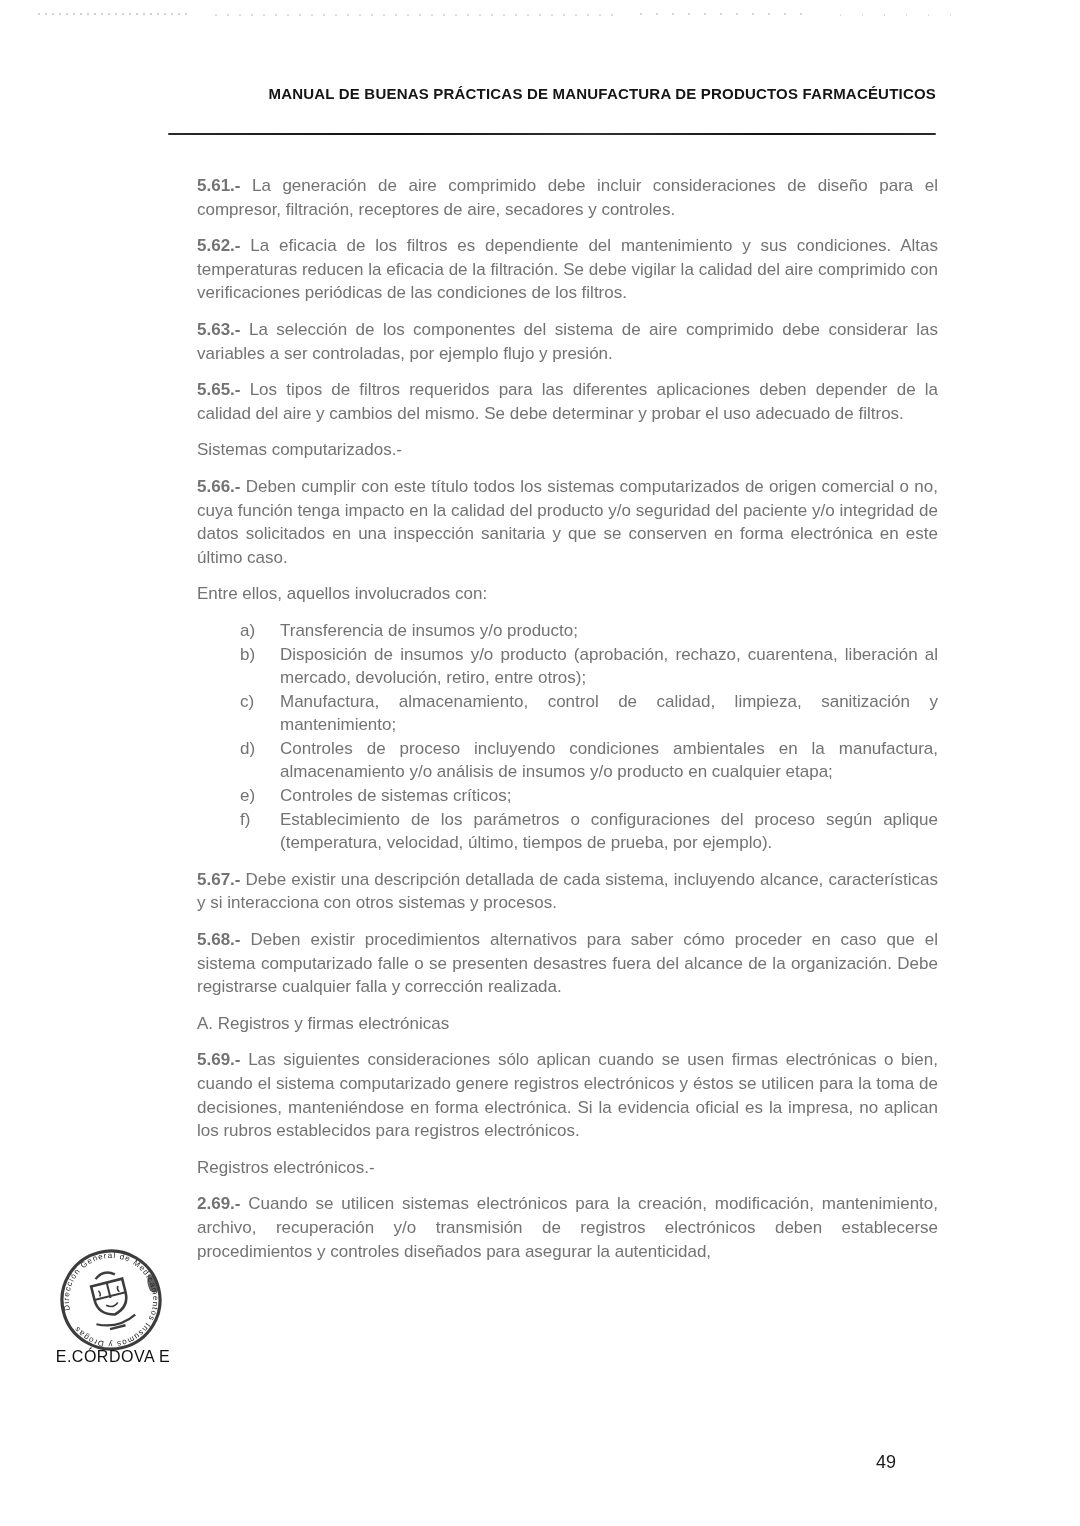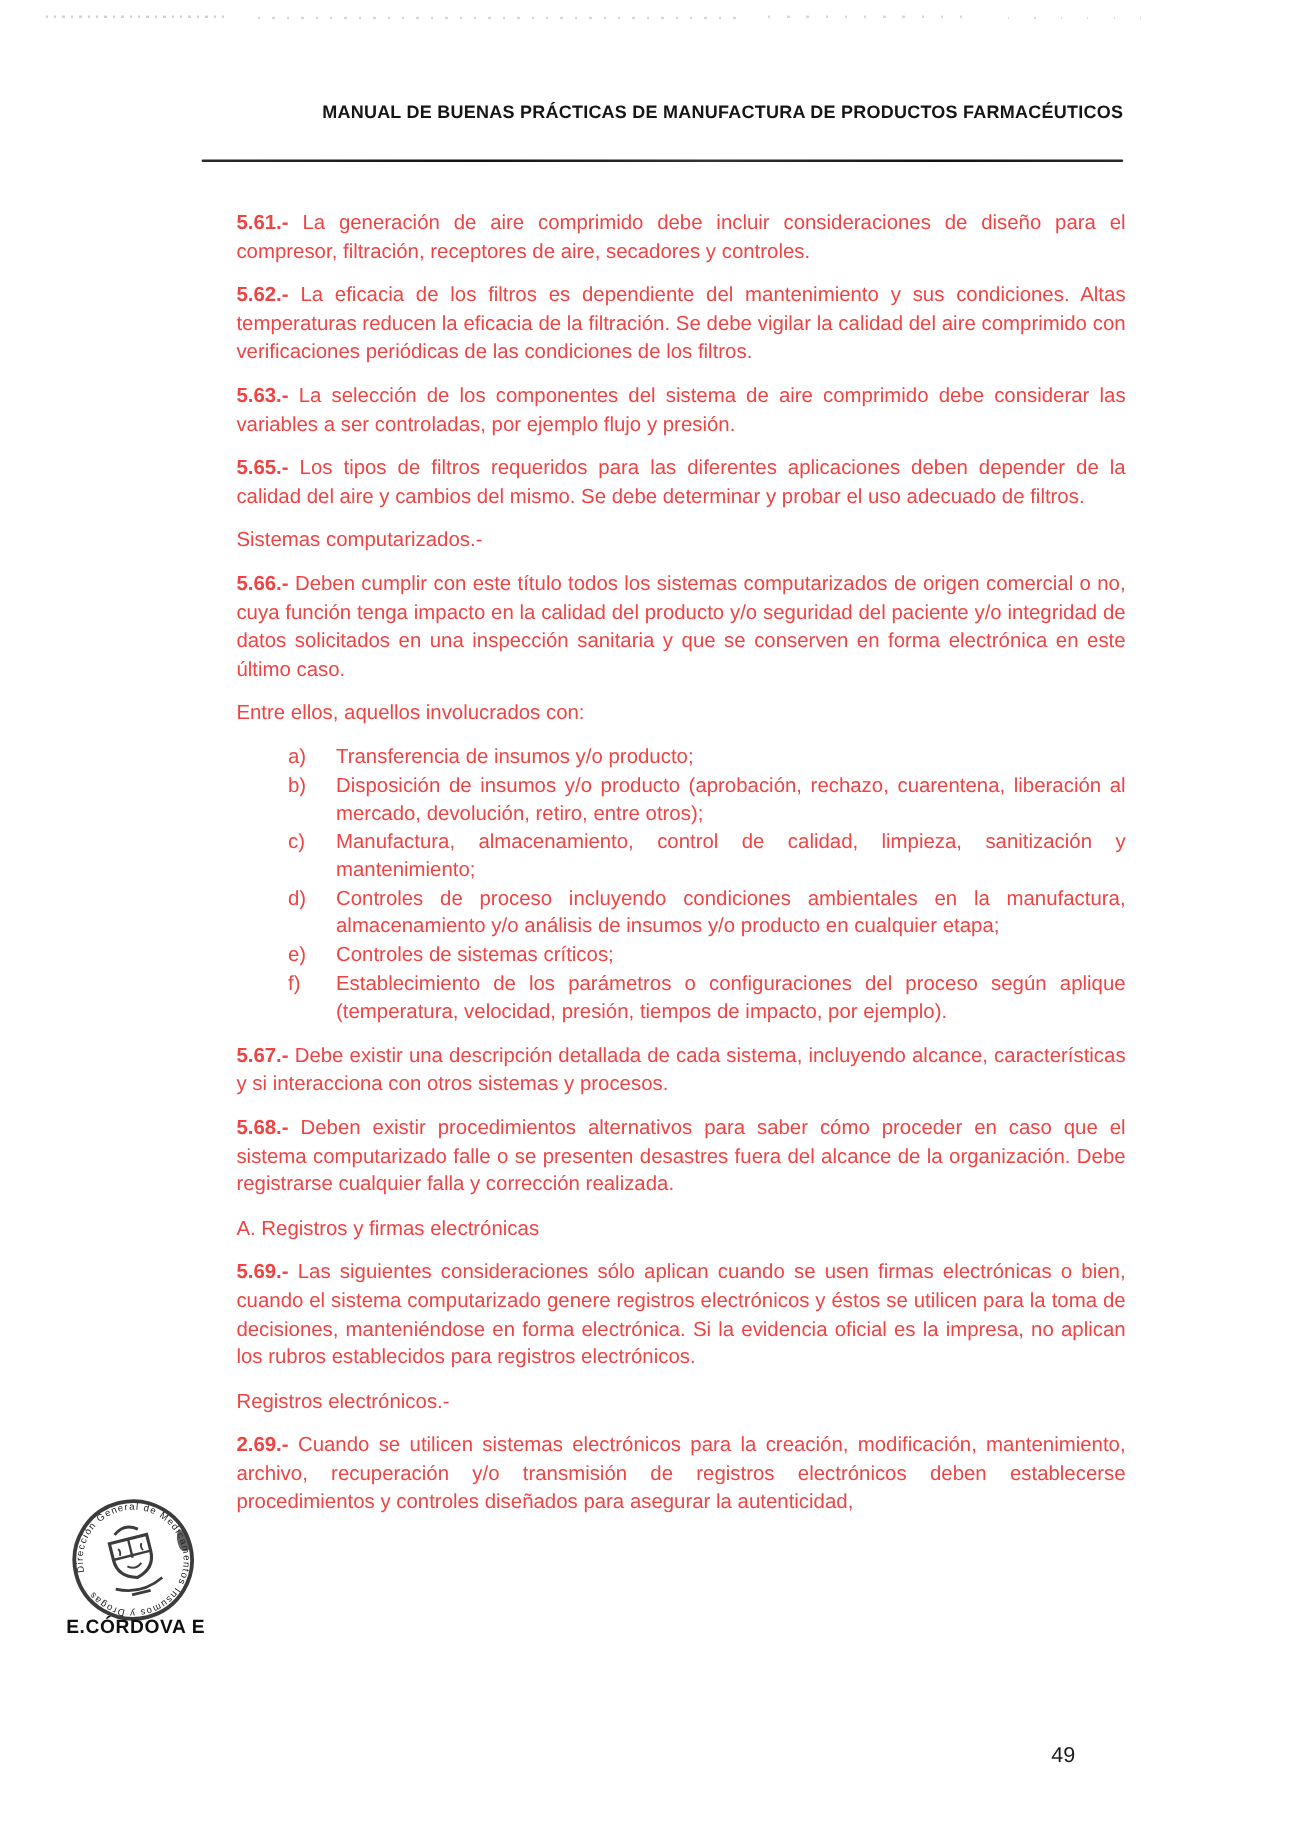--- a/index.html
+++ b/index.html
@@ -25,36 +25,36 @@
   }
   .rule {
     position:absolute; top:133px; left:168px; width:768px; height:2px;
     background:linear-gradient(90deg,#2a2a2a 0%,#111 30%,#333 55%,#111 80%,#2a2a2a 100%);
     border-radius:1px;
   }
 
   .content {
     position:absolute; top:174px; left:197px; width:741px;
     font-size:17px; line-height:23.6px; text-align:justify;
-    color:#ef4444;
+    color:#737373;
   }
   .para { margin:0 0 13px 0; }
   .num { font-weight:bold; }
   .subhead { font-weight:normal; margin:0 0 13px 0; text-align:left; }
 
   .list { margin:0 0 13px 0; padding-left:43px; }
   .list-item { display:flex; }
   .letter { width:40px; flex:none; }
   .li-text { flex:1; text-align:justify; }
 
   .stamp { position:absolute; left:48px; top:1246px; width:130px; text-align:center; }
   .seal-svg { display:block; margin:0 auto; }
   .signature {
     margin-top:-10px;
-    font-weight:bold; font-size:16px; letter-spacing:.5px; color:#101010;
+    font-weight:normal; font-size:16px; letter-spacing:.5px; color:#101010;
     white-space:nowrap;
   }
 
   .page-number {
     position:absolute; left:876px; top:1452px;
     font-size:18px; color:#1b1b1b;text-align:right;
   }
 </style>
 </head>
 <body>
@@ -102,21 +102,21 @@
       <div class="list-item">
         <span class="letter">d)</span>
         <span class="li-text">Controles de proceso incluyendo condiciones ambientales en la manufactura, almacenamiento y/o análisis de insumos y/o producto en cualquier etapa;</span>
       </div>
       <div class="list-item">
         <span class="letter">e)</span>
         <span class="li-text">Controles de sistemas críticos;</span>
       </div>
       <div class="list-item">
         <span class="letter">f)</span>
-        <span class="li-text">Establecimiento de los parámetros o configuraciones del proceso según aplique (temperatura, velocidad, presión, tiempos de impacto, por ejemplo).</span>
+        <span class="li-text">Establecimiento de los parámetros o configuraciones del proceso según aplique (temperatura, velocidad, último, tiempos de prueba, por ejemplo).</span>
       </div>
     </div>
 
     <p class="para"><span class="num">5.67.-</span> <span>Debe existir una descripción detallada de cada sistema, incluyendo alcance, características y si interacciona con otros sistemas y procesos.</span></p>
 
     <p class="para"><span class="num">5.68.-</span> <span>Deben existir procedimientos alternativos para saber cómo proceder en caso que el sistema computarizado falle o se presenten desastres fuera del alcance de la organización. Debe registrarse cualquier falla y corrección realizada.</span></p>
 
     <p class="subhead">A. Registros y firmas electrónicas</p>
 
     <p class="para"><span class="num">5.69.-</span> <span>Las siguientes consideraciones sólo aplican cuando se usen firmas electrónicas o bien, cuando el sistema computarizado genere registros electrónicos y éstos se utilicen para la toma de decisiones, manteniéndose en forma electrónica. Si la evidencia oficial es la impresa, no aplican los rubros establecidos para registros electrónicos.</span></p>

